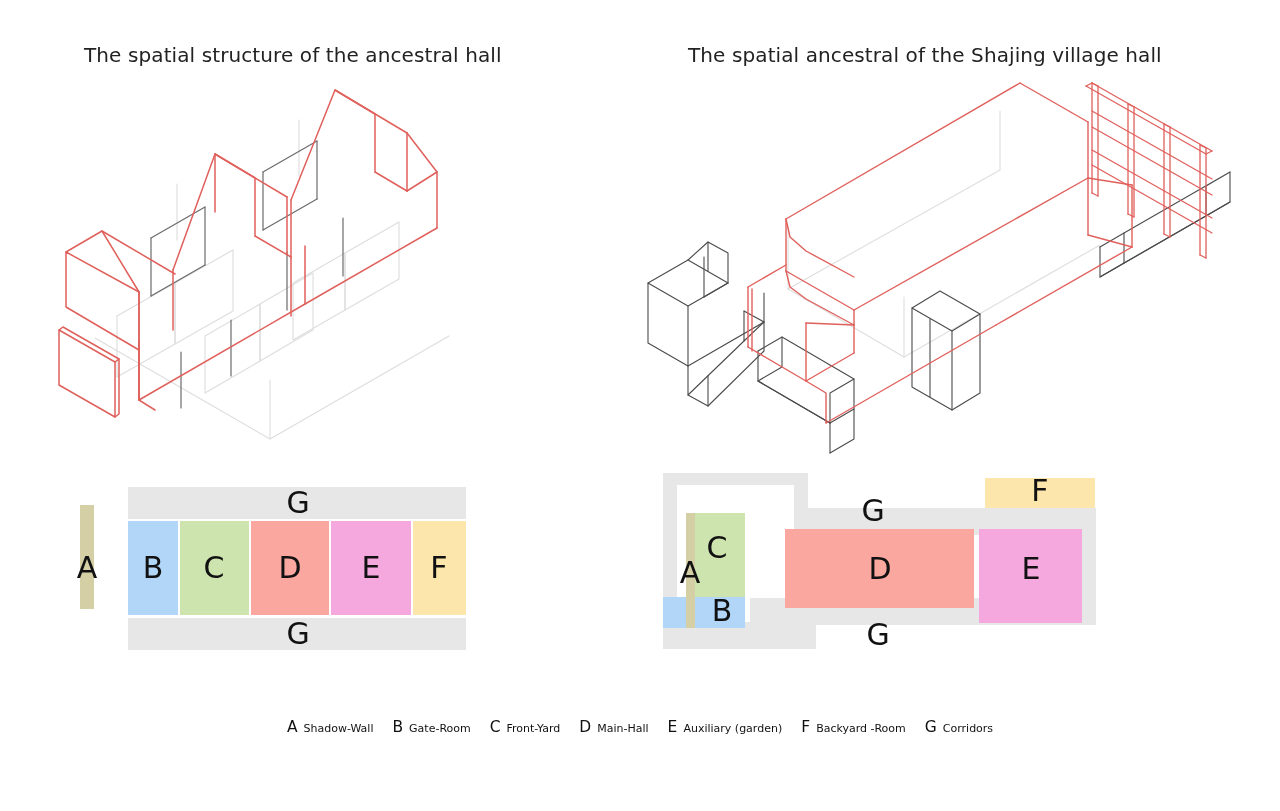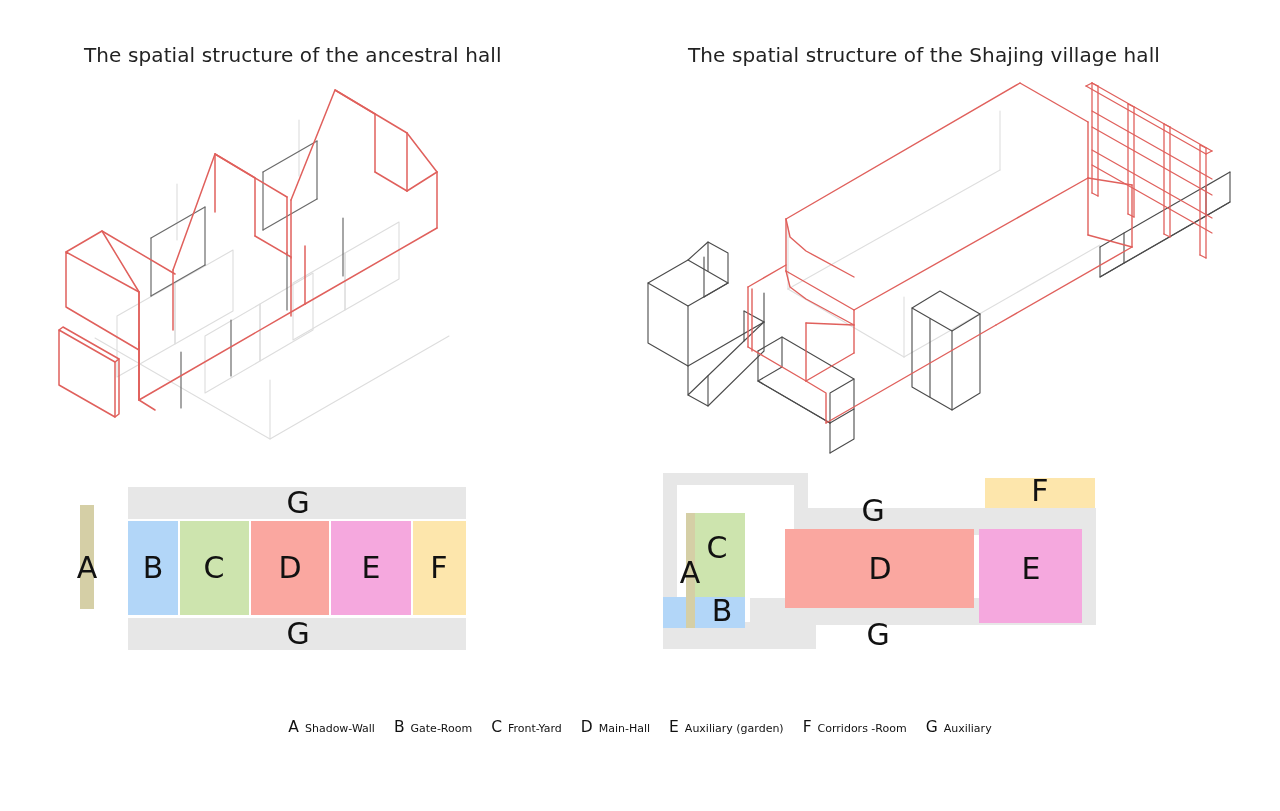--- a/index.html
+++ b/index.html
@@ -161,21 +161,21 @@
   <div class="lbl" style="left:72px;top:553px;width:30px;height:30px;">A</div>
   <div class="lbl" style="left:138px;top:553px;width:30px;height:30px;">B</div>
   <div class="lbl" style="left:199px;top:553px;width:30px;height:30px;">C</div>
   <div class="lbl" style="left:275px;top:553px;width:30px;height:30px;">D</div>
   <div class="lbl" style="left:356px;top:553px;width:30px;height:30px;">E</div>
   <div class="lbl" style="left:424px;top:553px;width:30px;height:30px;">F</div>
 </div>
 
 <div class="panel" id="panel-right">
 
-  <div class="panel-title" id="title-right">The spatial structure of the Shajing village hall</div>
+  <div class="panel-title" id="title-right">The spatial ancestral of the Shajing village hall</div>
 
   <svg class="axo" id="axo-right" viewBox="0 0 600 400">
     <g fill="none" stroke-linejoin="round" stroke-linecap="round">
 
       <g stroke="#dedede" stroke-width="1.1">
         <path d="M148 152 L148 214"></path>
         <path d="M148 214 L360 95"></path>
         <path d="M360 95 L360 36"></path>
         <path d="M148 214 L264 282"></path>
         <path d="M264 282 L460 170"></path>
@@ -339,19 +339,19 @@
   <span class="leg-item">
     <span class="leg-key">D</span>
     <span class="leg-txt">Main-Hall</span>
   </span>
   <span class="leg-item">
     <span class="leg-key">E</span>
     <span class="leg-txt">Auxiliary (garden)</span>
   </span>
   <span class="leg-item">
     <span class="leg-key">F</span>
-    <span class="leg-txt">Corridors -Room</span>
+    <span class="leg-txt">Backyard -Room</span>
   </span>
   <span class="leg-item">
     <span class="leg-key">G</span>
-    <span class="leg-txt">Auxiliary</span>
+    <span class="leg-txt">Corridors</span>
   </span>
 </div>
 
 </body></html>

